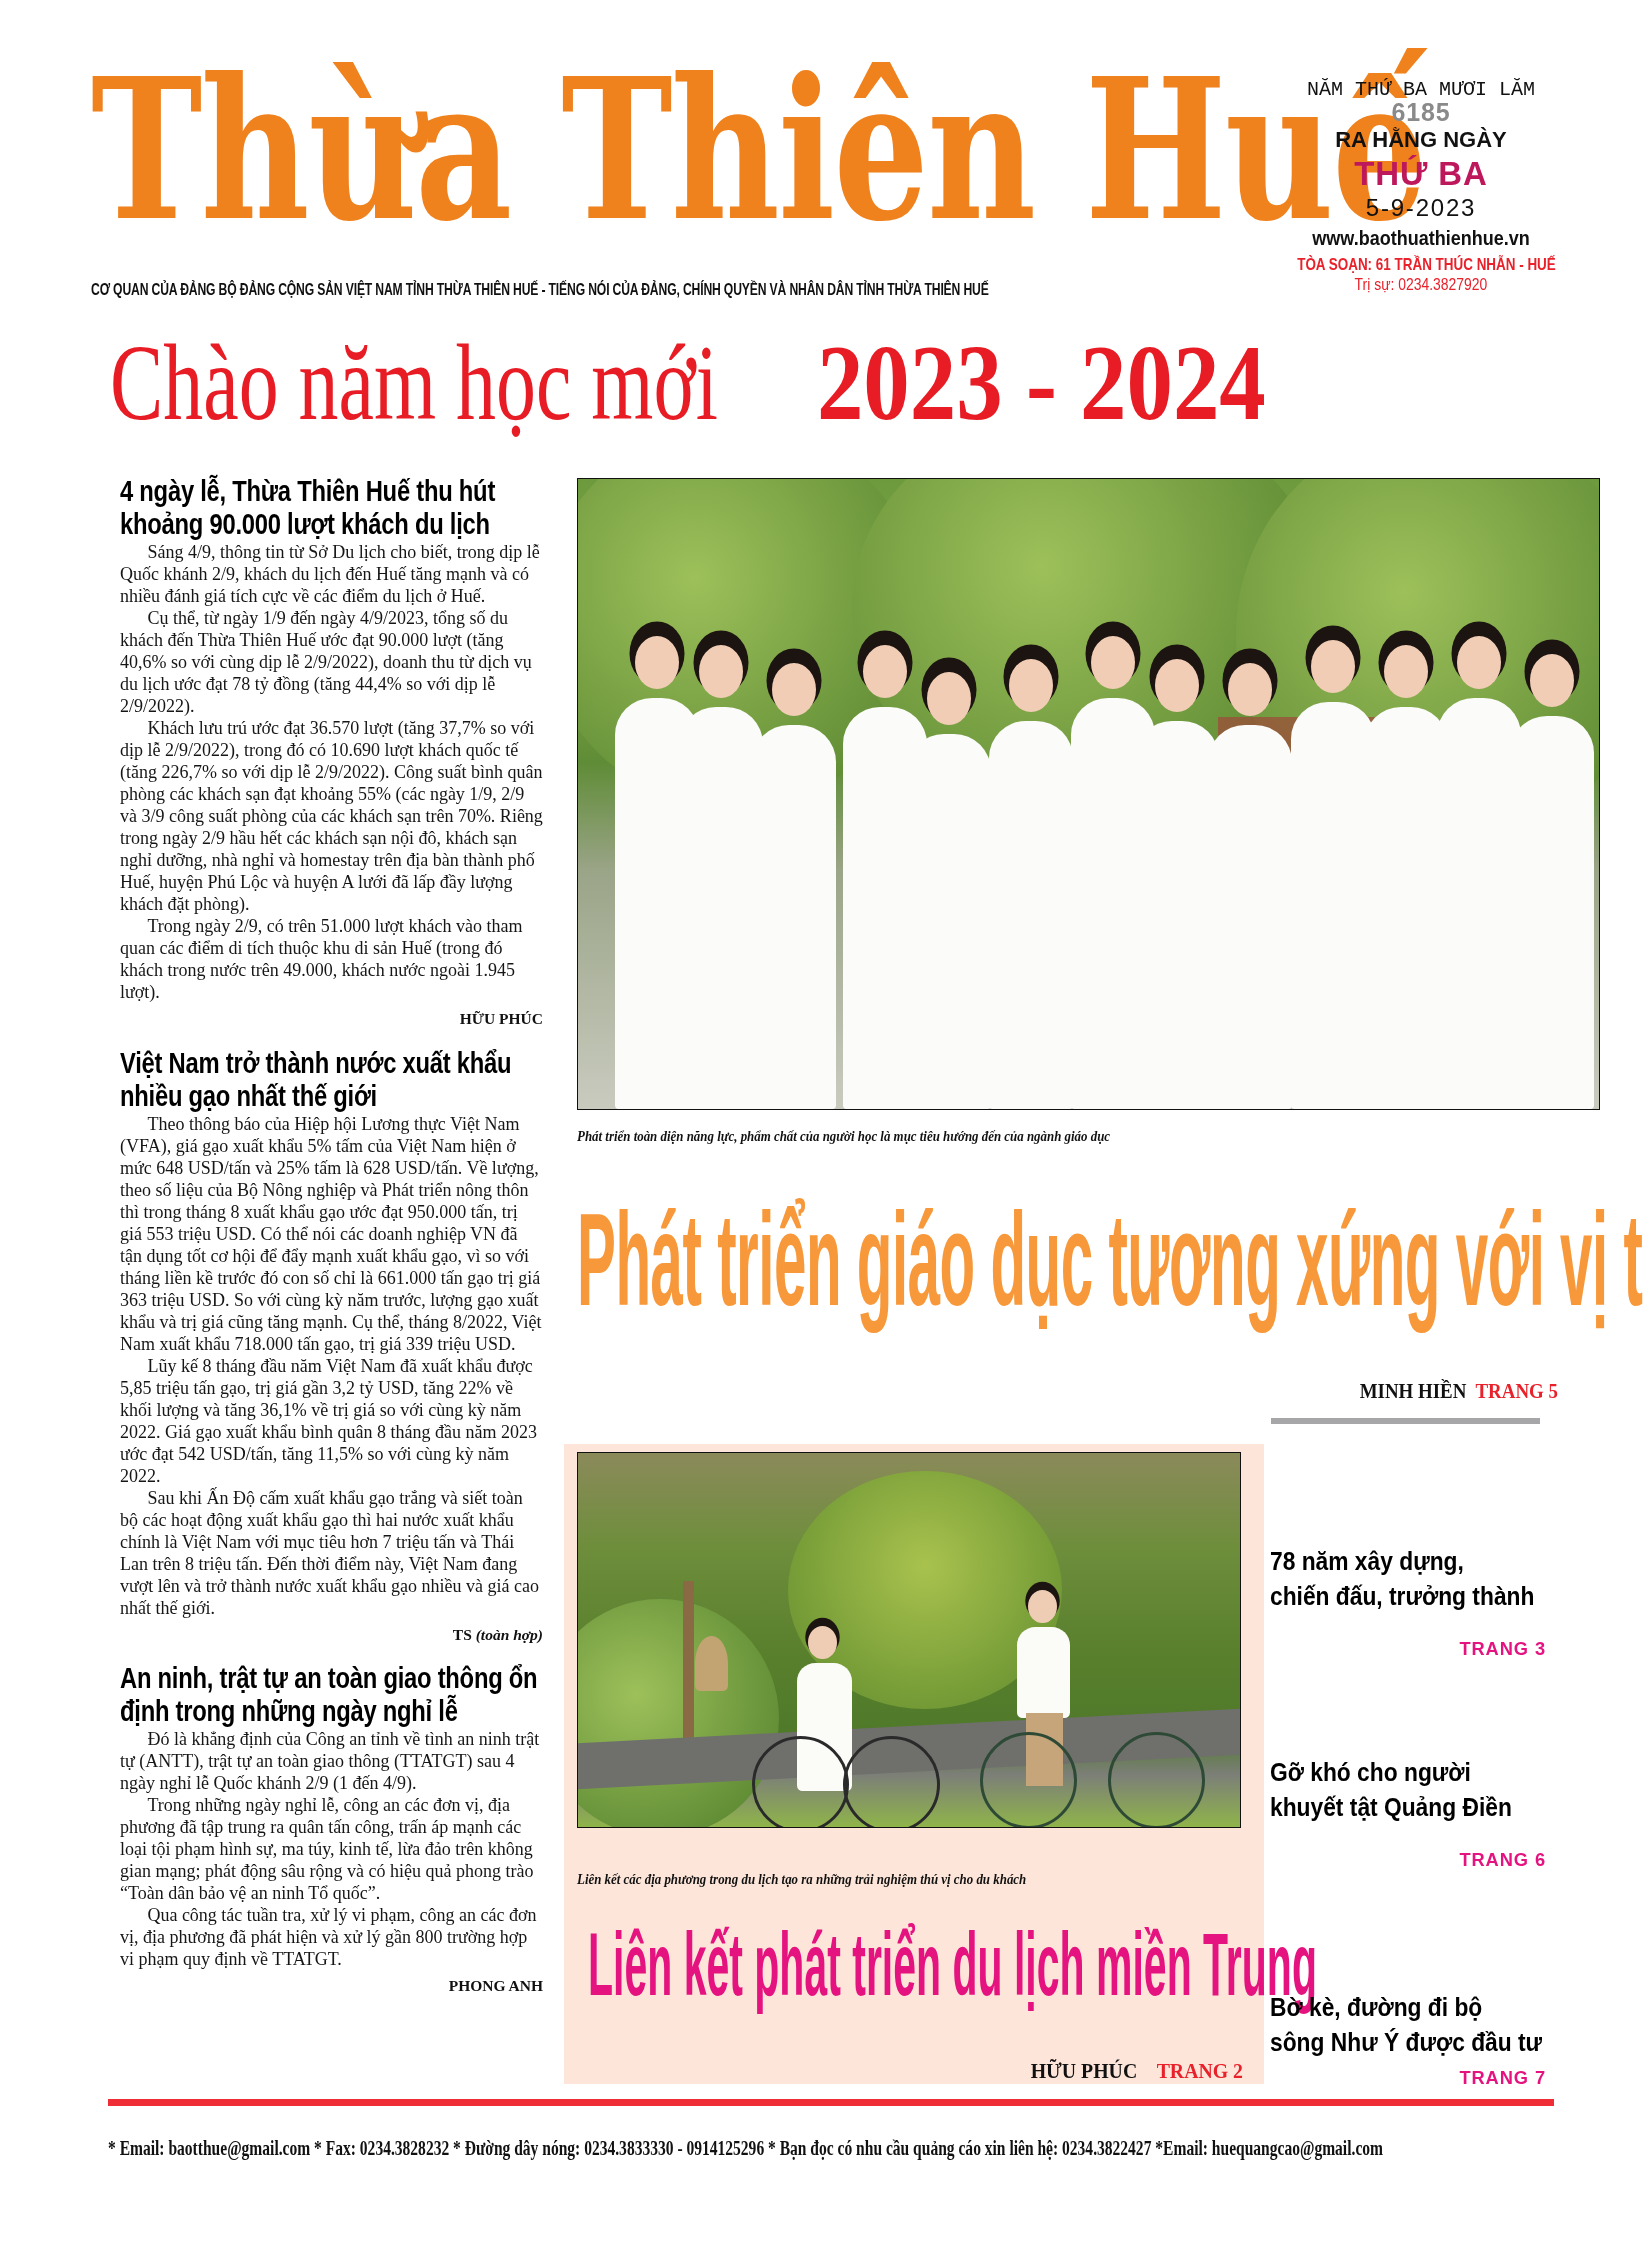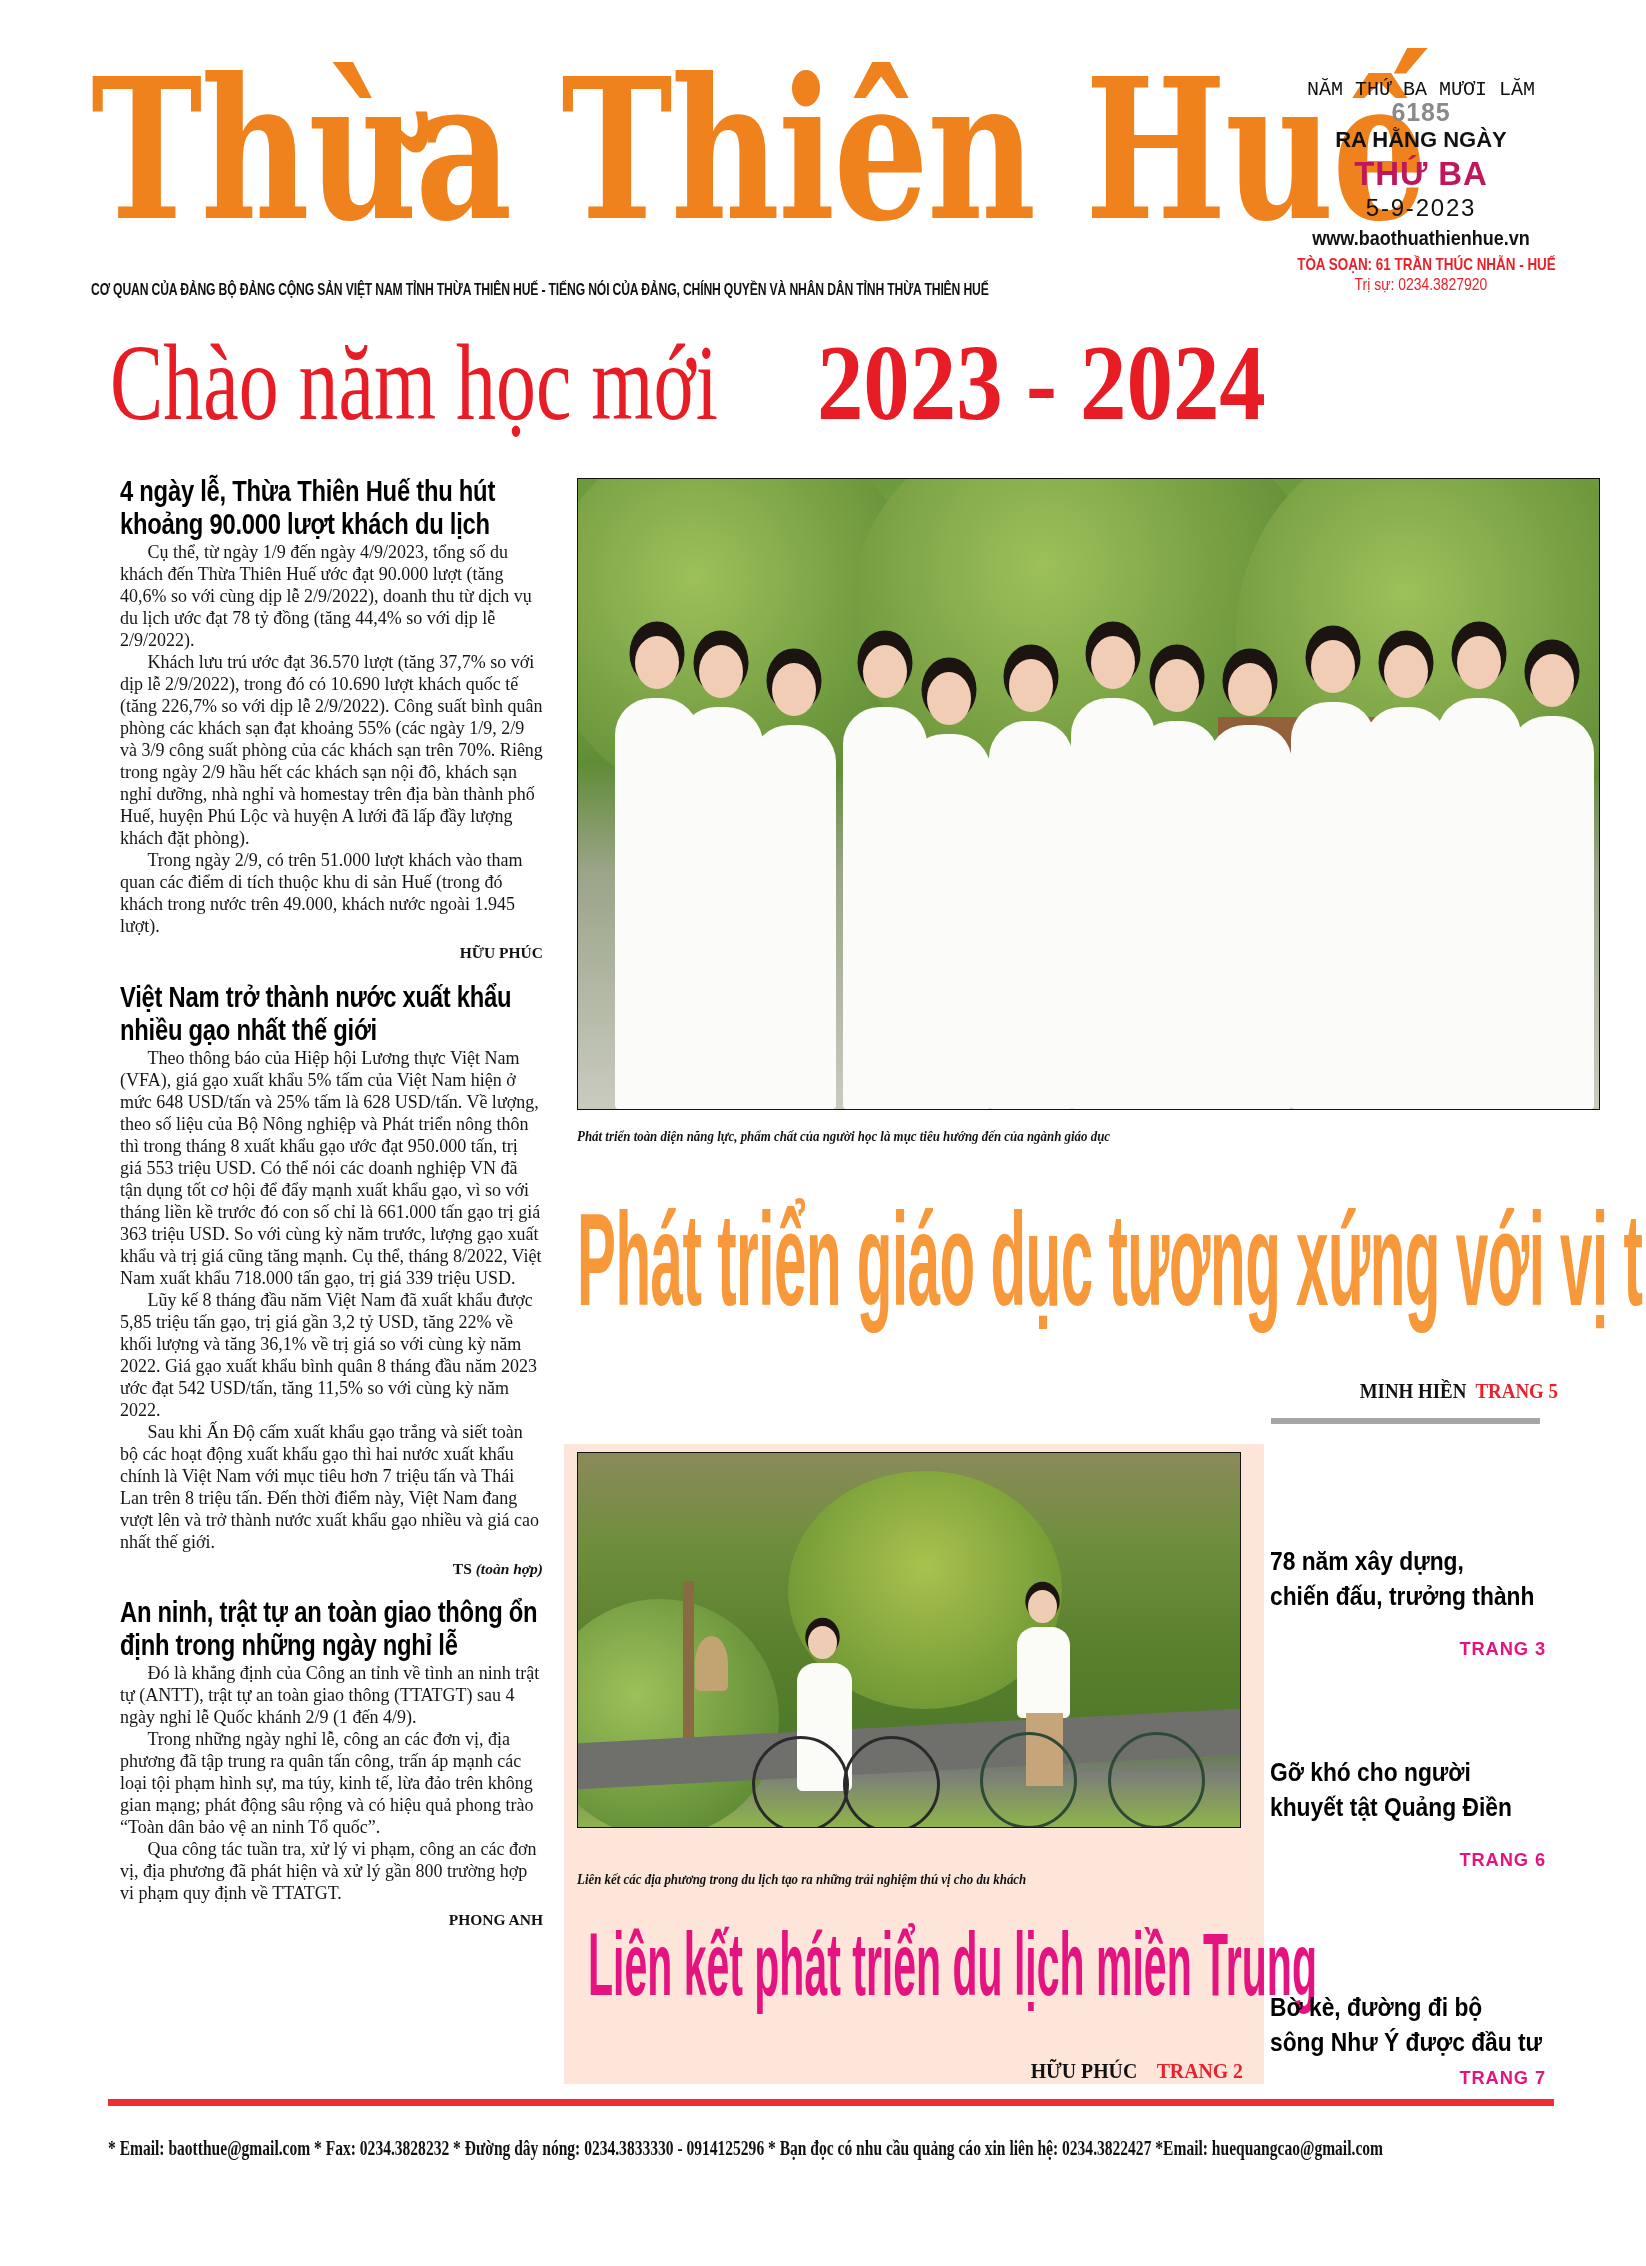--- a/index.html
+++ b/index.html
@@ -88,20 +88,21 @@
 </div>
 
 <div class="abs banner">
   <span><span>Chào năm học mới </span><b>2023 - 2024</b></span>
 </div>
 
 <div class="abs leftcol">
   <div class="article">
     <h2 class="headline">4 ngày lễ, Thừa Thiên Huế thu hút khoảng 90.000 lượt khách du lịch</h2>
     <div class="body-text">
+      <p>Sáng 4/9, thông tin từ Sở Du lịch cho biết, trong dịp lễ Quốc khánh 2/9, khách du lịch đến Huế tăng mạnh và có nhiều đánh giá tích cực về các điểm du lịch ở Huế.</p>
       <p>Cụ thể, từ ngày 1/9 đến ngày 4/9/2023, tổng số du khách đến Thừa Thiên Huế ước đạt 90.000 lượt (tăng 40,6% so với cùng dịp lễ 2/9/2022), doanh thu từ dịch vụ du lịch ước đạt 78 tỷ đồng (tăng 44,4% so với dịp lễ 2/9/2022).</p>
       <p>Khách lưu trú ước đạt 36.570 lượt (tăng 37,7% so với dịp lễ 2/9/2022), trong đó có 10.690 lượt khách quốc tế (tăng 226,7% so với dịp lễ 2/9/2022). Công suất bình quân phòng các khách sạn đạt khoảng 55% (các ngày 1/9, 2/9 và 3/9 công suất phòng của các khách sạn trên 70%. Riêng trong ngày 2/9 hầu hết các khách sạn nội đô, khách sạn nghỉ dưỡng, nhà nghỉ và homestay trên địa bàn thành phố Huế, huyện Phú Lộc và huyện A lưới đã lấp đầy lượng khách đặt phòng).</p>
       <p>Trong ngày 2/9, có trên 51.000 lượt khách vào tham quan các điểm di tích thuộc khu di sản Huế (trong đó khách trong nước trên 49.000, khách nước ngoài 1.945 lượt).</p>
     </div>
     <div class="byline"><span>HỮU PHÚC</span></div>
   </div>
 
   <div class="article">
     <h2 class="headline">Việt Nam trở thành nước xuất khẩu nhiều gạo nhất thế giới</h2>
     <div class="body-text">

